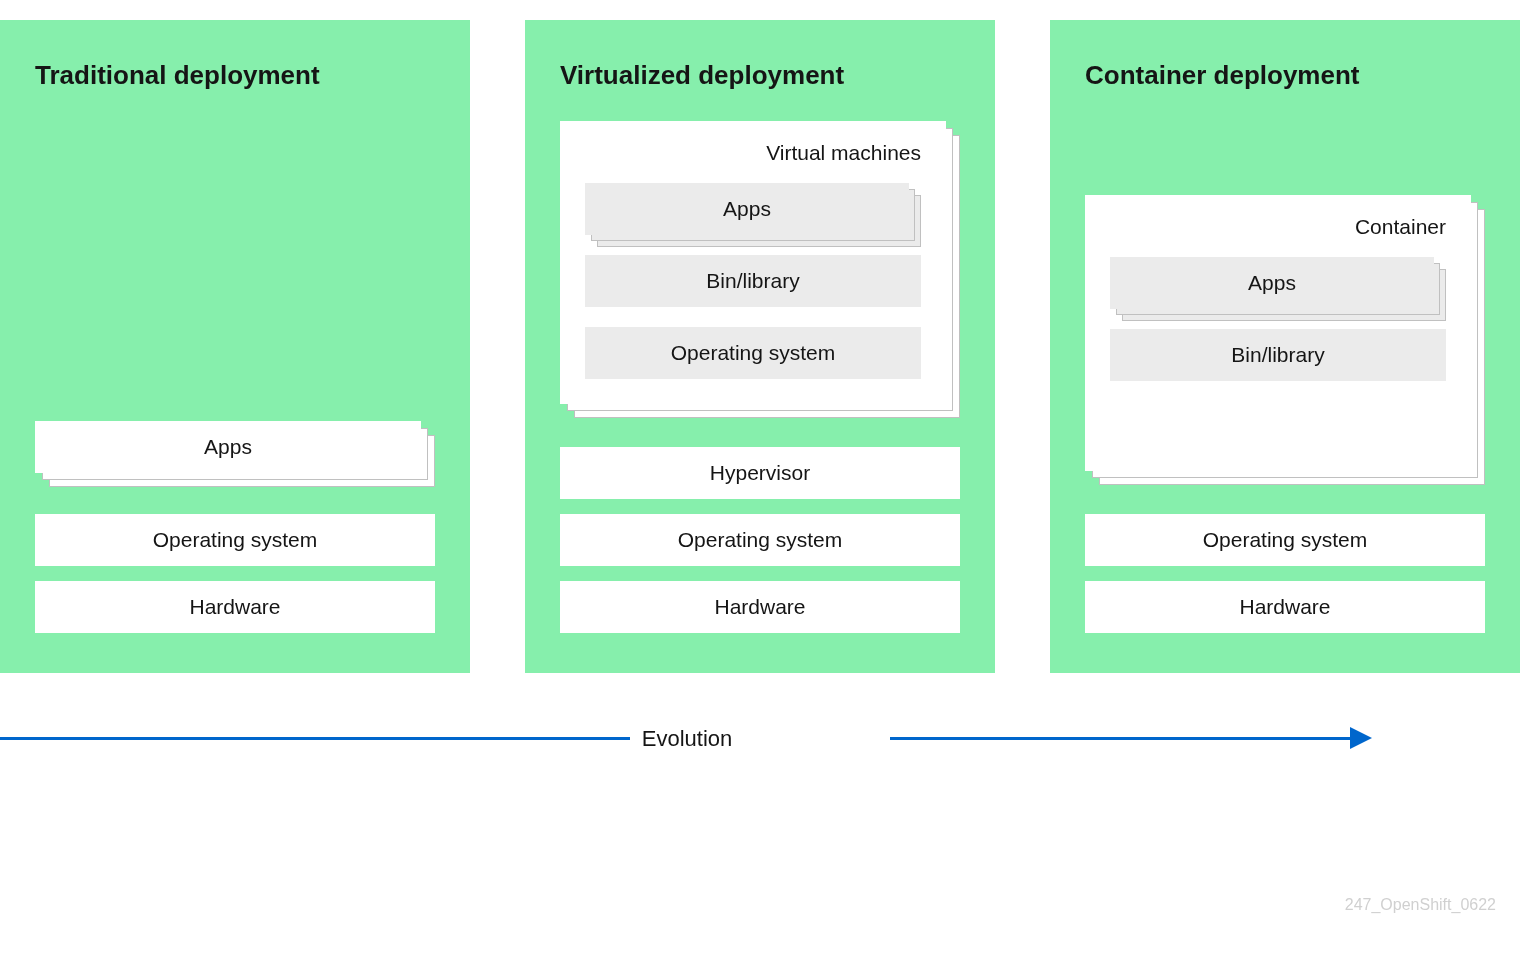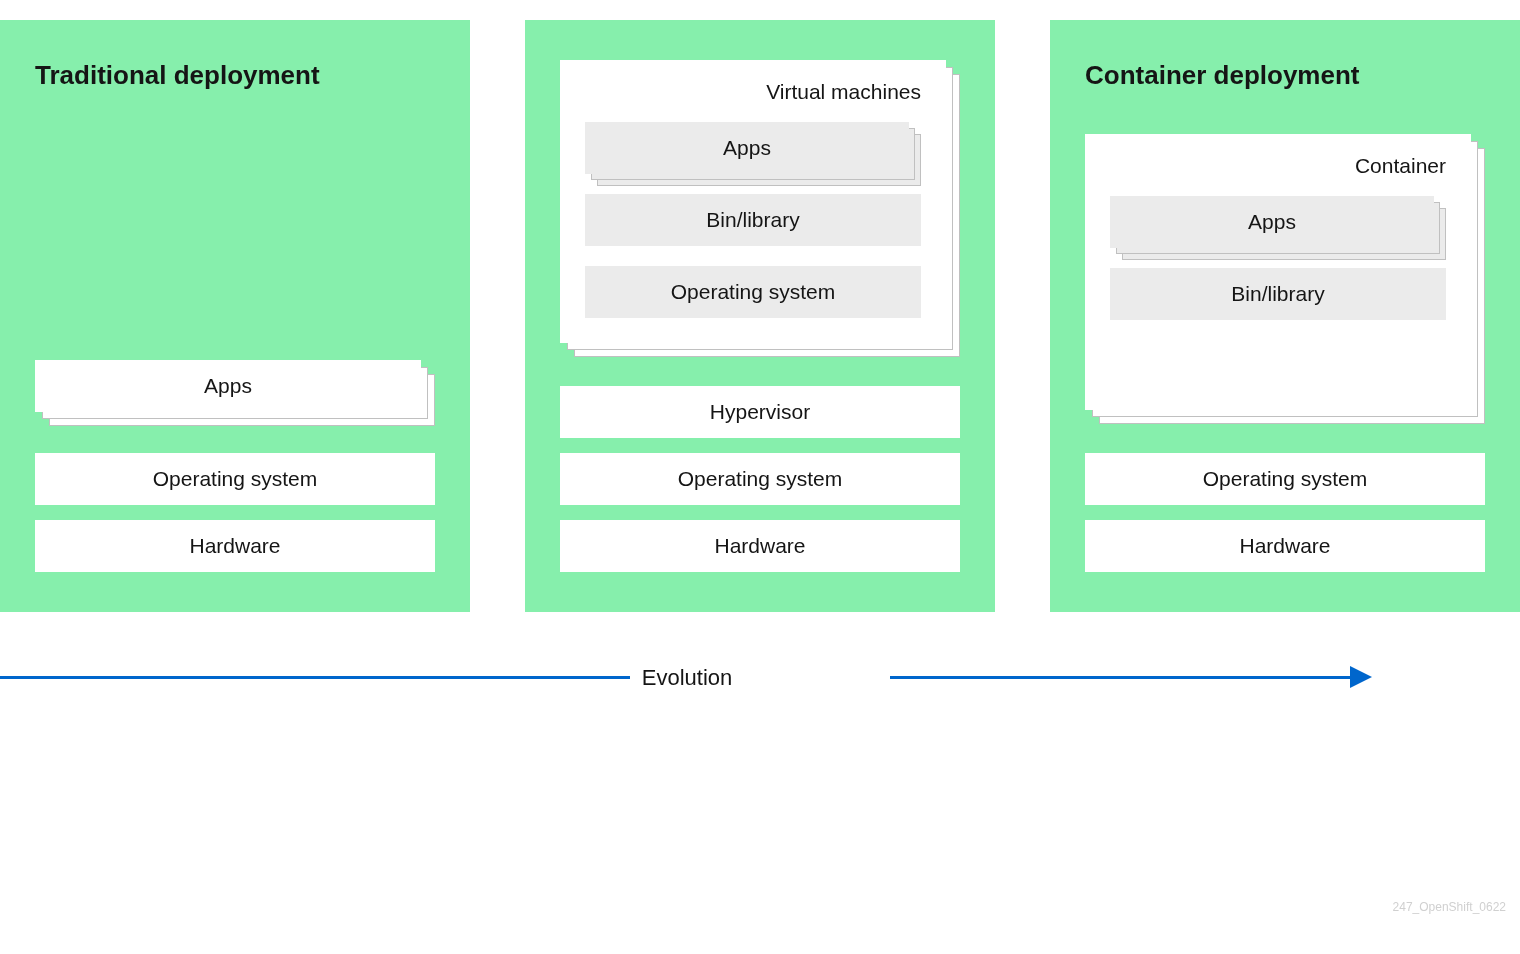--- a/index.html
+++ b/index.html
@@ -158,23 +158,23 @@
   .arrow-label {
     position: absolute;
     top: 8px;
     left: 0; right: 0;
     text-align: center;
     font-size: 22px;
     font-weight: 500;
   }
   .watermark {
     position: absolute;
-    right: 14px;
+    right: 24px;
     bottom: 40px;
-    font-size: 12px;
+    font-size: 16px;
     color: #d0d0d0;
     font-weight: 400;
     text-align: right;
   }
 </style>
 </head>
 <body>
 
 <div class="columns">
 
@@ -184,20 +184,21 @@
     <div class="stack offset-stack">
       <div class="stack-shadow2"></div>
       <div class="stack-shadow1"></div>
       <div class="stack-front">Apps</div>
     </div>
     <div class="plain-box">Operating system</div>
     <div class="plain-box">Hardware</div>
   </div>
 
   <div class="column">
+    <div class="column-title">Virtualized deployment</div>
     <div class="spacer-top"></div>
     <div class="stack offset-stack-big">
       <div class="stack-shadow2"></div>
       <div class="stack-shadow1"></div>
       <div class="big-stack-front">
         <div class="big-stack-title">Virtual machines</div>
         <div class="inner-stack inner-offset">
           <div class="inner-stack-shadow2"></div>
           <div class="inner-stack-shadow1"></div>
           <div class="inner-stack-front">Apps</div>

